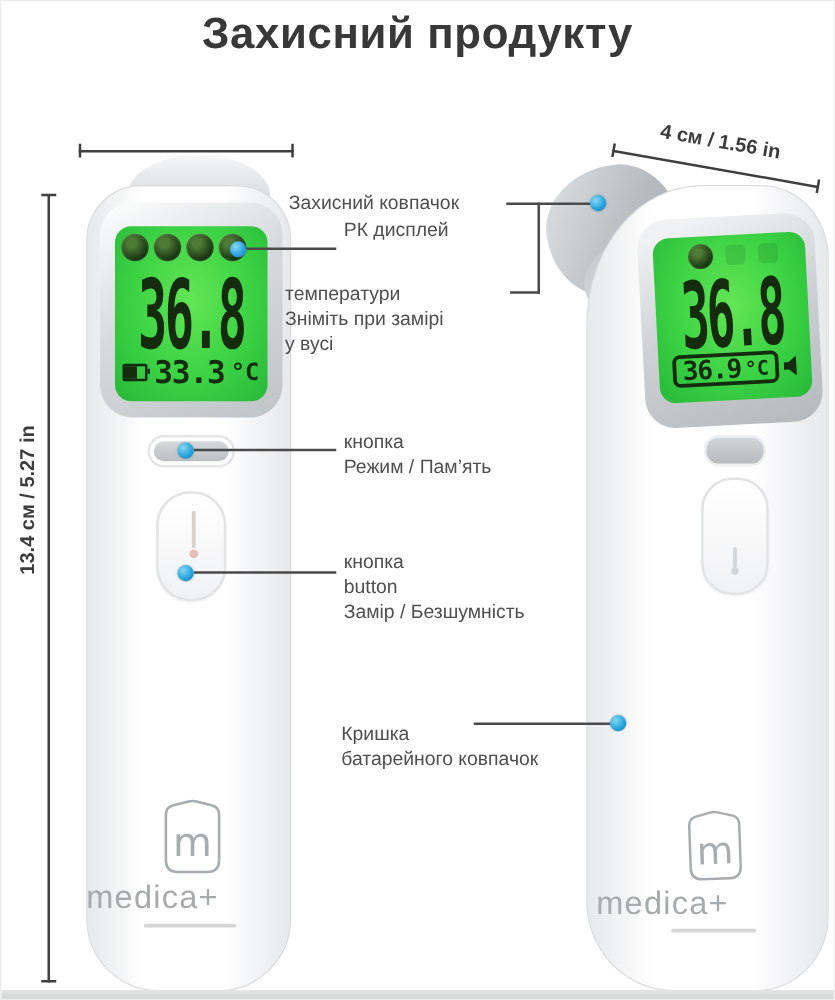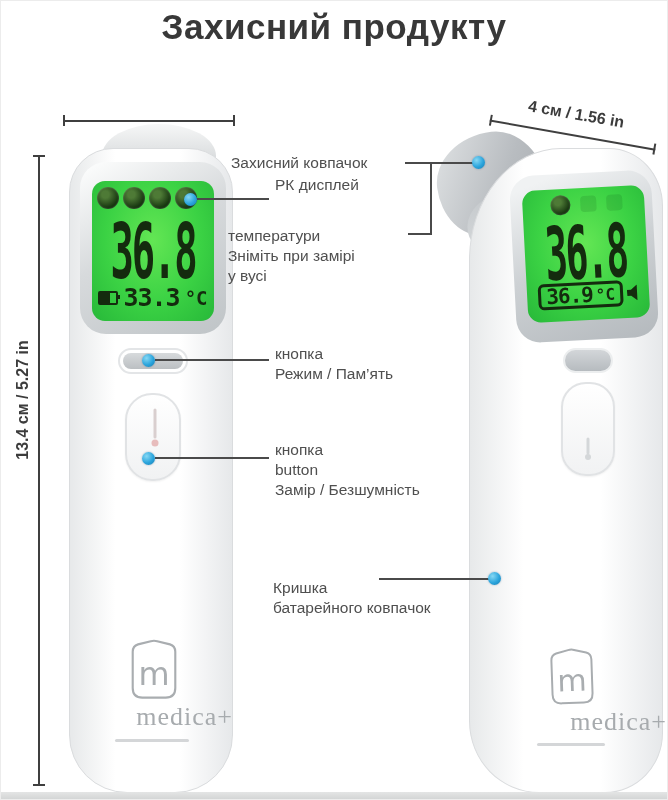--- a/index.html
+++ b/index.html
@@ -46,21 +46,21 @@
   .lcd-num{font-family:"DejaVu Sans Mono",monospace;font-weight:bold;color:#142b0e;}
   .main-temp{left:0;right:0;text-align:center;font-size:54px;letter-spacing:-3px;transform:scale(.72,1.42);transform-origin:center top;}
   .sub-row{left:0;right:0;display:flex;align-items:center;justify-content:center;gap:5px;}
   .sub-temp{font-size:25px;letter-spacing:-1px;}
   .sub-unit{font-size:19px;font-family:"DejaVu Sans Mono",monospace;font-weight:bold;color:#142b0e;}
   .batt{width:16px;height:10px;border:2px solid #142b0e;border-radius:2px;position:relative;background:linear-gradient(to right,#142b0e 60%,transparent 60%);}
   .batt:after{content:"";position:absolute;right:-4px;top:2px;width:2px;height:4px;background:#142b0e;}
   .pill-btn{background:#fff;border:2px solid #e3e5e7;border-radius:14px;box-sizing:border-box;z-index:4;}
   .pill-inner{position:absolute;inset:3px;border-radius:10px;background:linear-gradient(#d7dadc,#bbbfc2);}
   .long-btn{background:linear-gradient(#ffffff,#f1f2f3);border:2px solid #e1e3e5;border-radius:27px;box-sizing:border-box;z-index:4;box-shadow:0 1px 2px rgba(0,0,0,.06);}
-  .brand{left:0;right:0;text-align:right;font-size:26px;color:#a7abae;letter-spacing:1px;z-index:4;font-family:Liberation Serif, serif;}
+  .brand{left:0;right:0;text-align:left;font-size:26px;color:#a7abae;letter-spacing:1px;z-index:4;}
   .tagline{height:3px;border-radius:2px;background:#d4d6d8;z-index:4;}
   .boxed-temp{
     display:flex;align-items:center;gap:3px;border:3px solid #142b0e;border-radius:6px;
     padding:0 5px;height:26px;box-sizing:border-box;
   }
   .bottom-strip{left:0;top:791px;width:668px;height:9px;background:linear-gradient(#e4e5e5,#cfd1d1);z-index:12;}
 </style>
 </head>
 <body>
 

